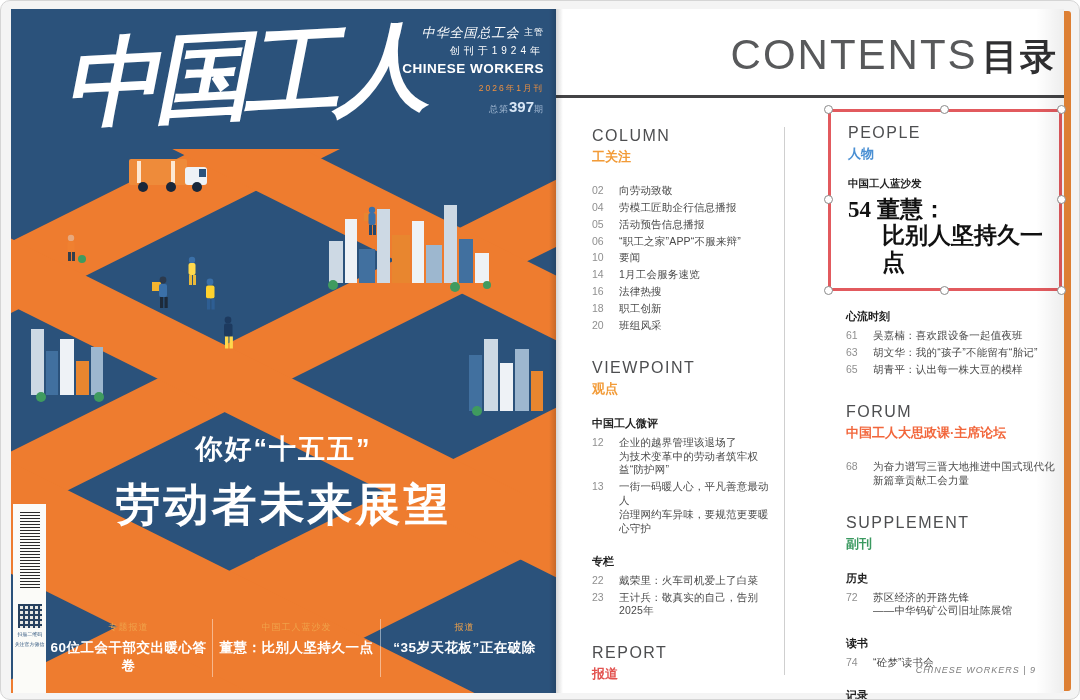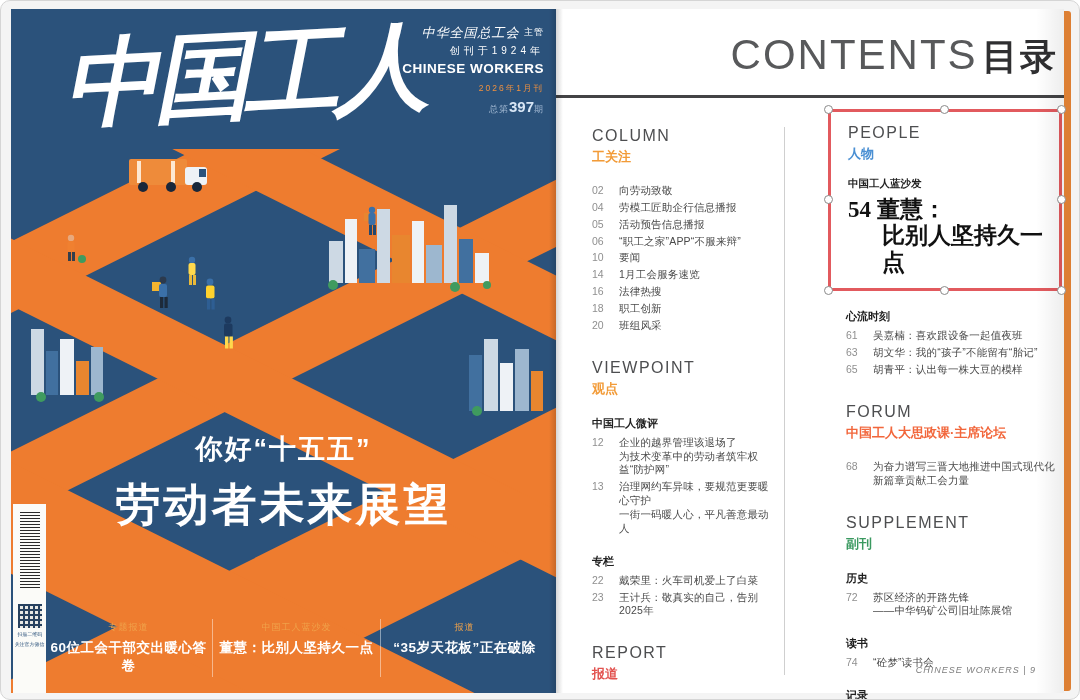--- a/index.html
+++ b/index.html
@@ -312,22 +312,22 @@
             <div class="item">
               <span class="no">12</span>
               <div class="tt">
                 <div class="line">企业的越界管理该退场了</div>
                 <div class="line">为技术变革中的劳动者筑牢权益“防护网”</div>
               </div>
             </div>
             <div class="item">
               <span class="no">13</span>
               <div class="tt">
+                <div class="line">一街一码暖人心，平凡善意最动人</div>
                 <div class="line">治理网约车异味，要规范更要暖心守护</div>
-                <div class="line">一街一码暖人心，平凡善意最动人</div>
               </div>
             </div>
           </div>
           <div class="group">
             <div class="group-h">专栏</div>
             <div class="item">
               <span class="no">22</span>
               <div class="tt">
                 <div class="line">戴荣里：火车司机爱上了白菜</div>
               </div>

